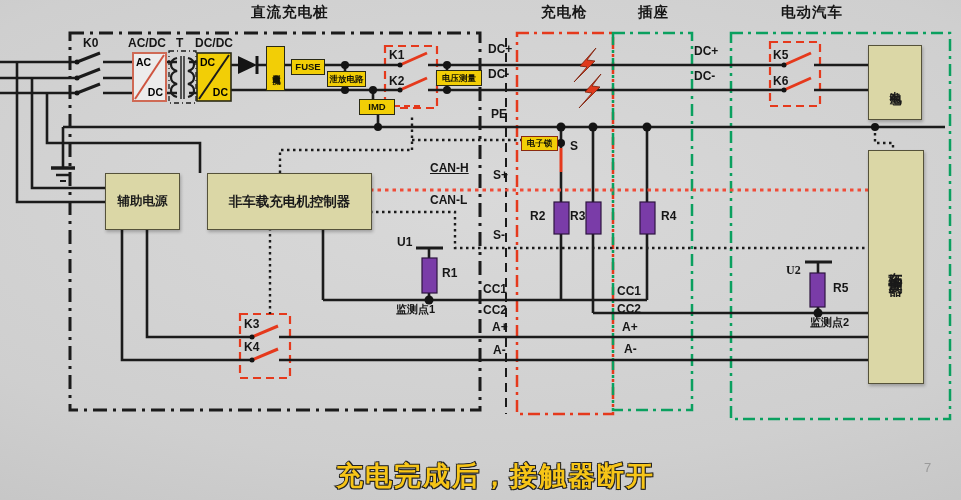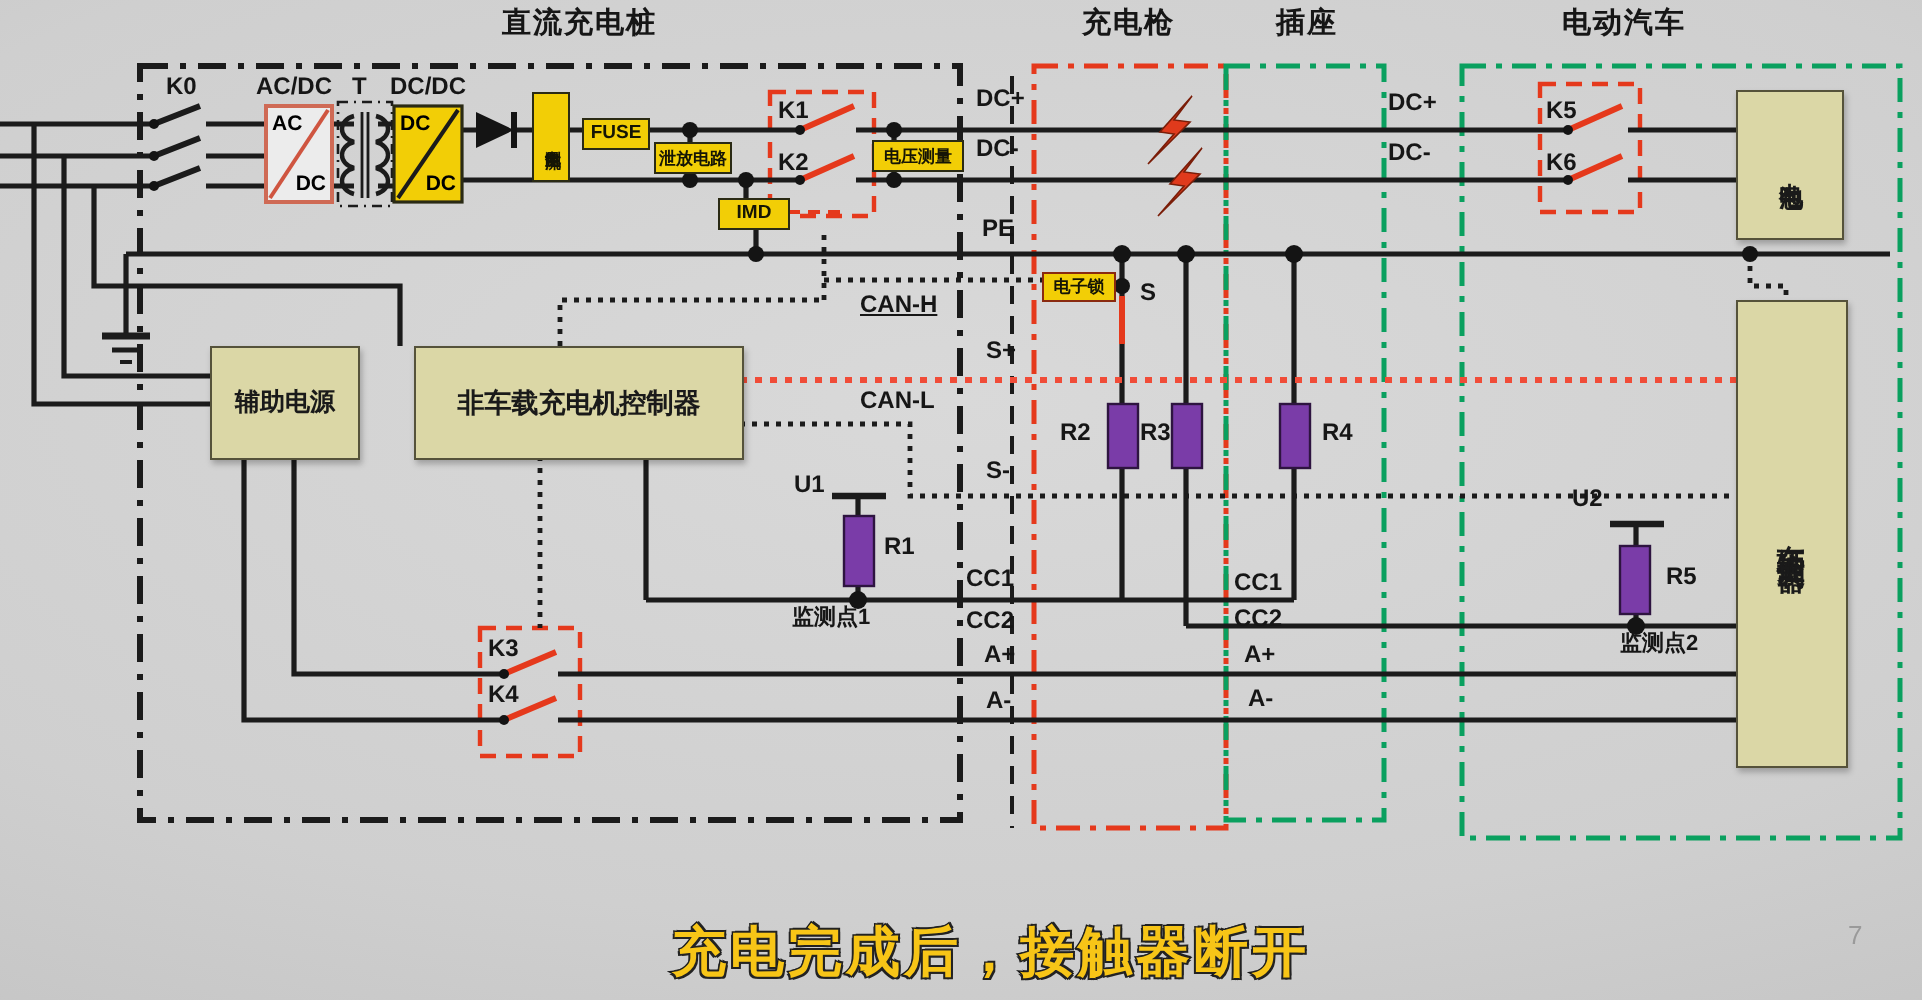--- a/index.html
+++ b/index.html
@@ -182,21 +182,21 @@
   <div class="lbl" style="left:389px;top:49px;">K1</div>
   <div class="lbl" style="left:389px;top:75px;">K2</div>
   <div class="lbl" style="left:244px;top:318px;">K3</div>
   <div class="lbl" style="left:244px;top:341px;">K4</div>
   <div class="lbl" style="left:773px;top:49px;">K5</div>
   <div class="lbl" style="left:773px;top:75px;">K6</div>
 
   <div class="lbl" style="left:488px;top:43px;">DC+</div>
   <div class="lbl" style="left:488px;top:68px;">DC-</div>
   <div class="lbl" style="left:491px;top:108px;">PE</div>
-  <div class="lbl" style="left:430px;top:146px;text-decoration:underline;">CAN-H</div>
+  <div class="lbl" style="left:430px;top:162px;text-decoration:underline;">CAN-H</div>
   <div class="lbl" style="left:493px;top:169px;">S+</div>
   <div class="lbl" style="left:430px;top:194px;">CAN-L</div>
   <div class="lbl" style="left:493px;top:229px;">S-</div>
   <div class="lbl" style="left:483px;top:283px;">CC1</div>
   <div class="lbl" style="left:483px;top:304px;">CC2</div>
   <div class="lbl" style="left:492px;top:321px;">A+</div>
   <div class="lbl" style="left:493px;top:344px;">A-</div>
 
   <div class="lbl" style="left:694px;top:45px;">DC+</div>
   <div class="lbl" style="left:694px;top:70px;">DC-</div>
@@ -205,20 +205,20 @@
   <div class="lbl" style="left:622px;top:321px;">A+</div>
   <div class="lbl" style="left:624px;top:343px;">A-</div>
 
   <div class="lbl" style="left:570px;top:140px;">S</div>
   <div class="lbl" style="left:530px;top:210px;">R2</div>
   <div class="lbl" style="left:570px;top:210px;">R3</div>
   <div class="lbl" style="left:661px;top:210px;">R4</div>
   <div class="lbl" style="left:397px;top:236px;">U1</div>
   <div class="lbl" style="left:442px;top:267px;">R1</div>
   <div class="lbl lbl-s" style="left:396px;top:304px;">监测点1</div>
-  <div class="lbl" style="left:786px;top:243px;">U2</div>
+  <div class="lbl" style="left:786px;top:264px;font-family:Liberation Serif, serif;">U2</div>
   <div class="lbl" style="left:833px;top:282px;">R5</div>
   <div class="lbl lbl-s" style="left:793px;top:317px;margin-left:17px;">监测点2</div>
 
   <div id="caption">充电完成后，接触器断开</div>
   <div id="pagenum">7</div>
 
 </div>
 
 </body></html>

